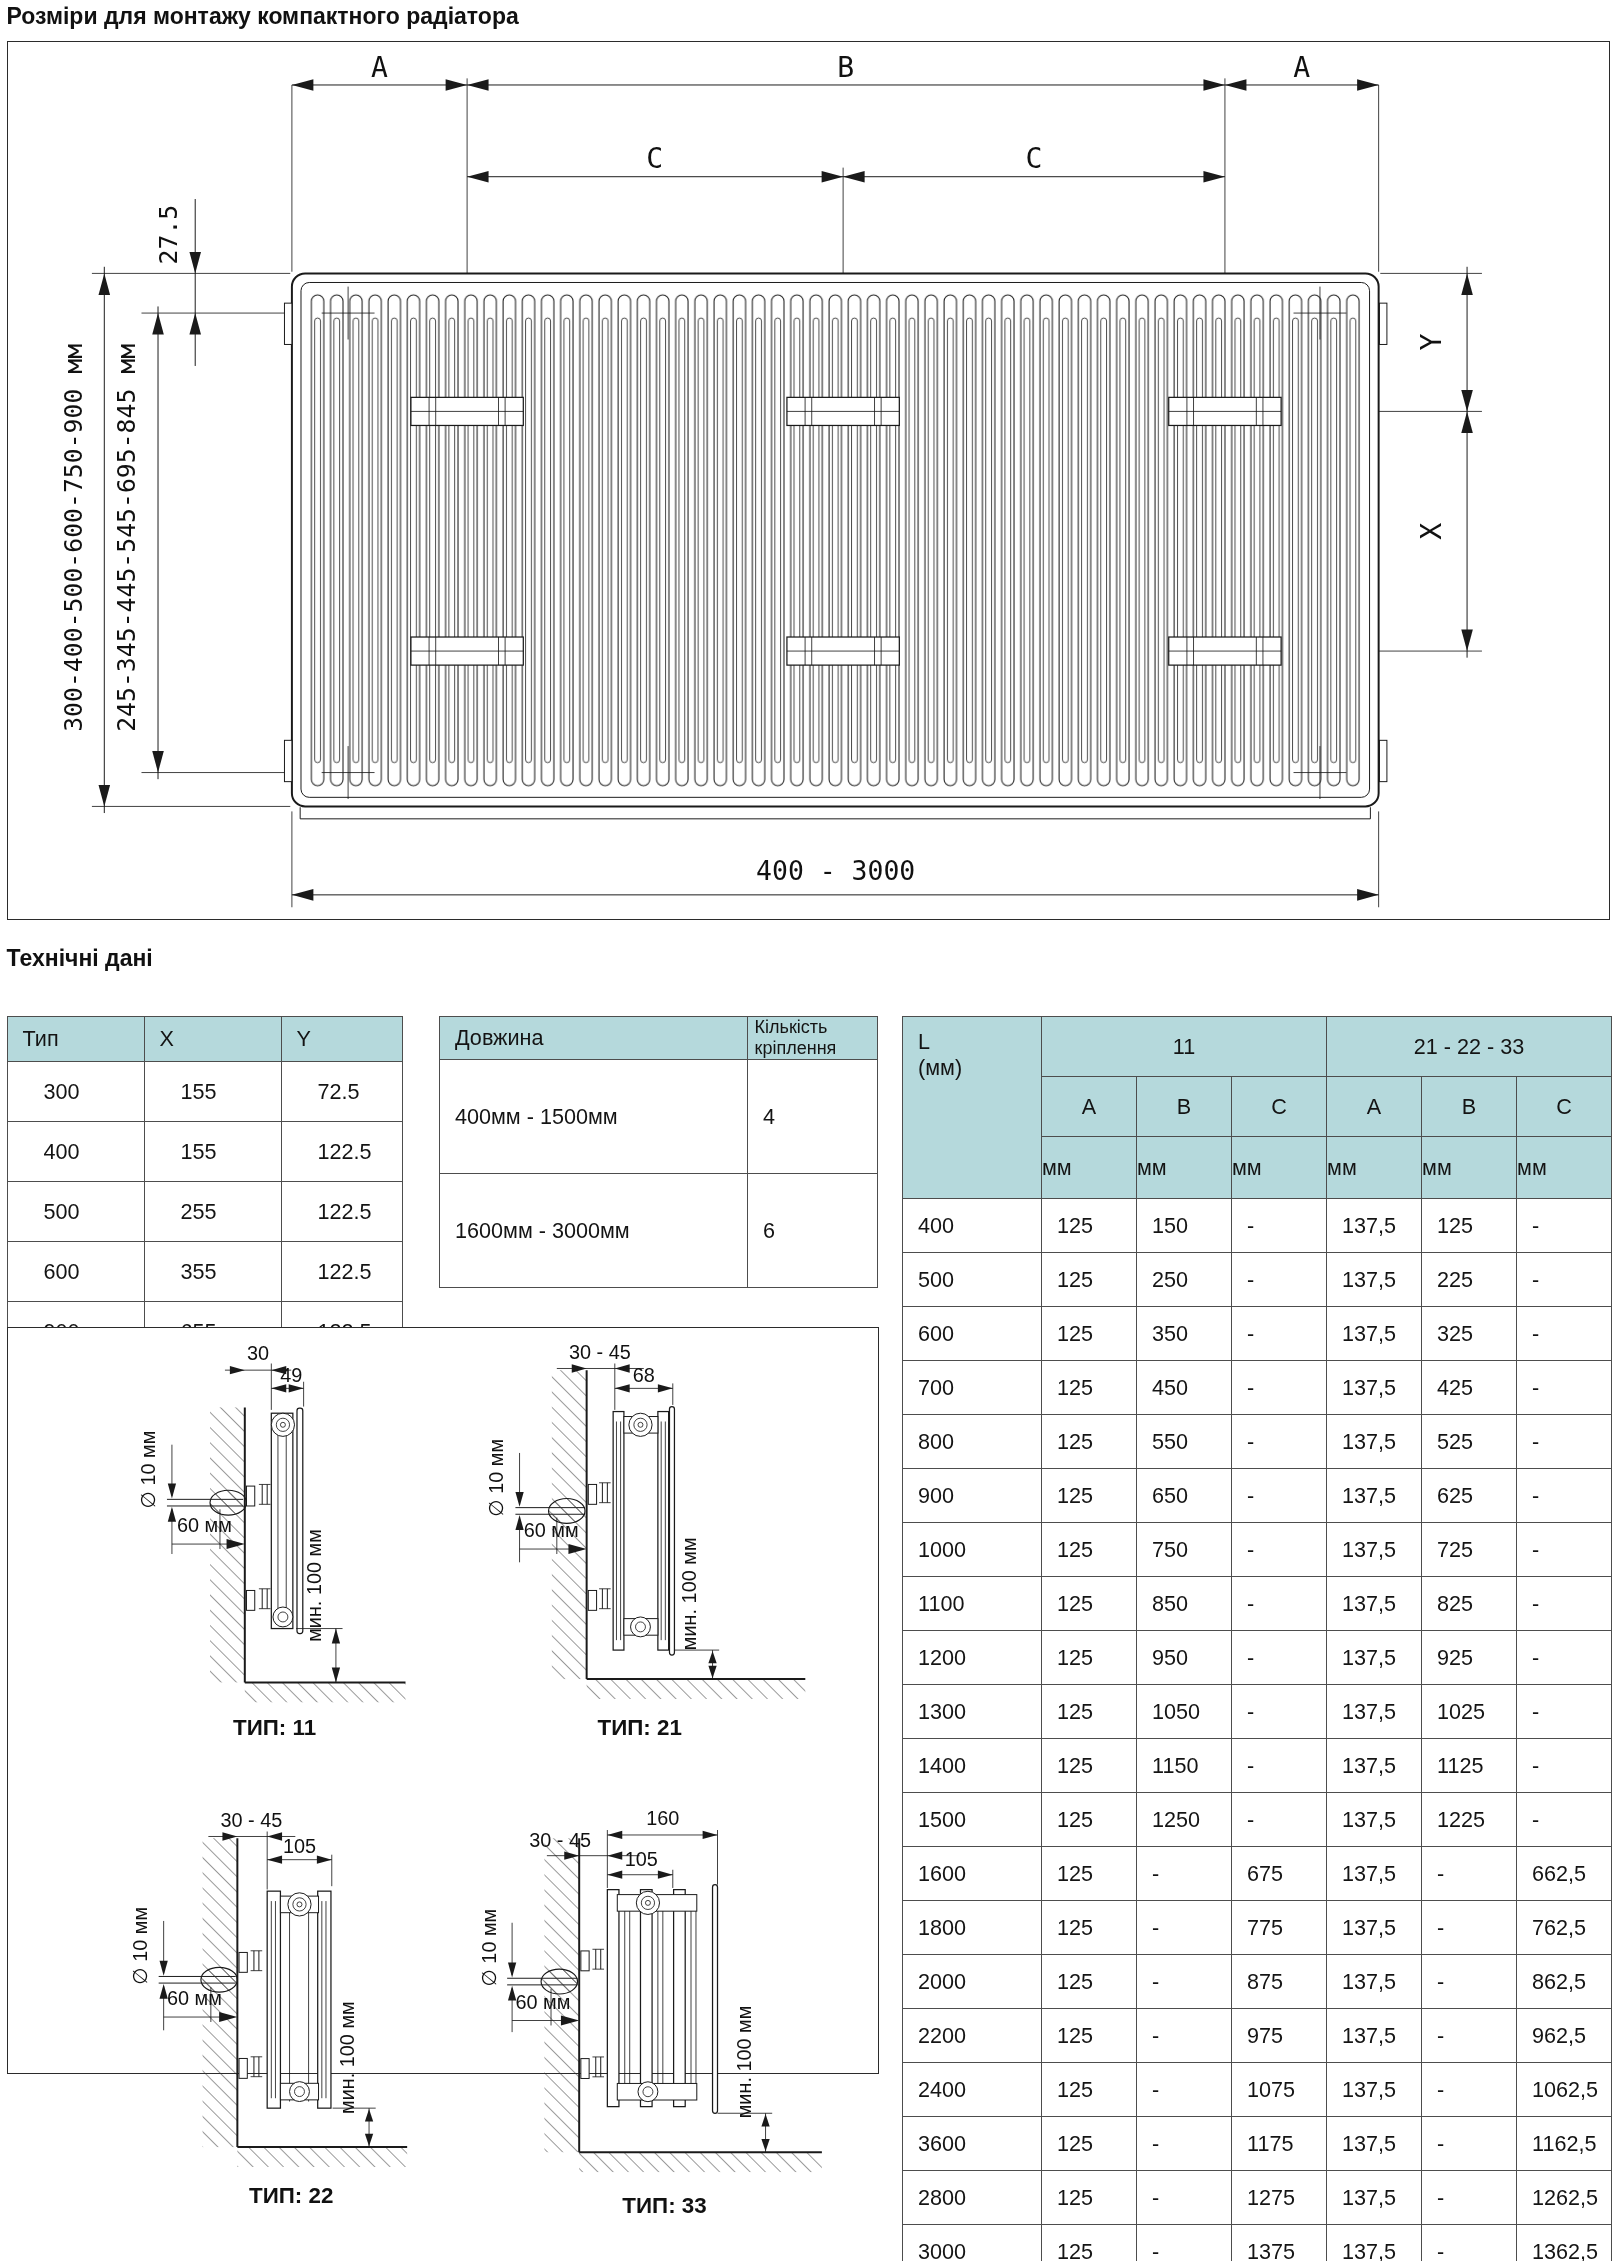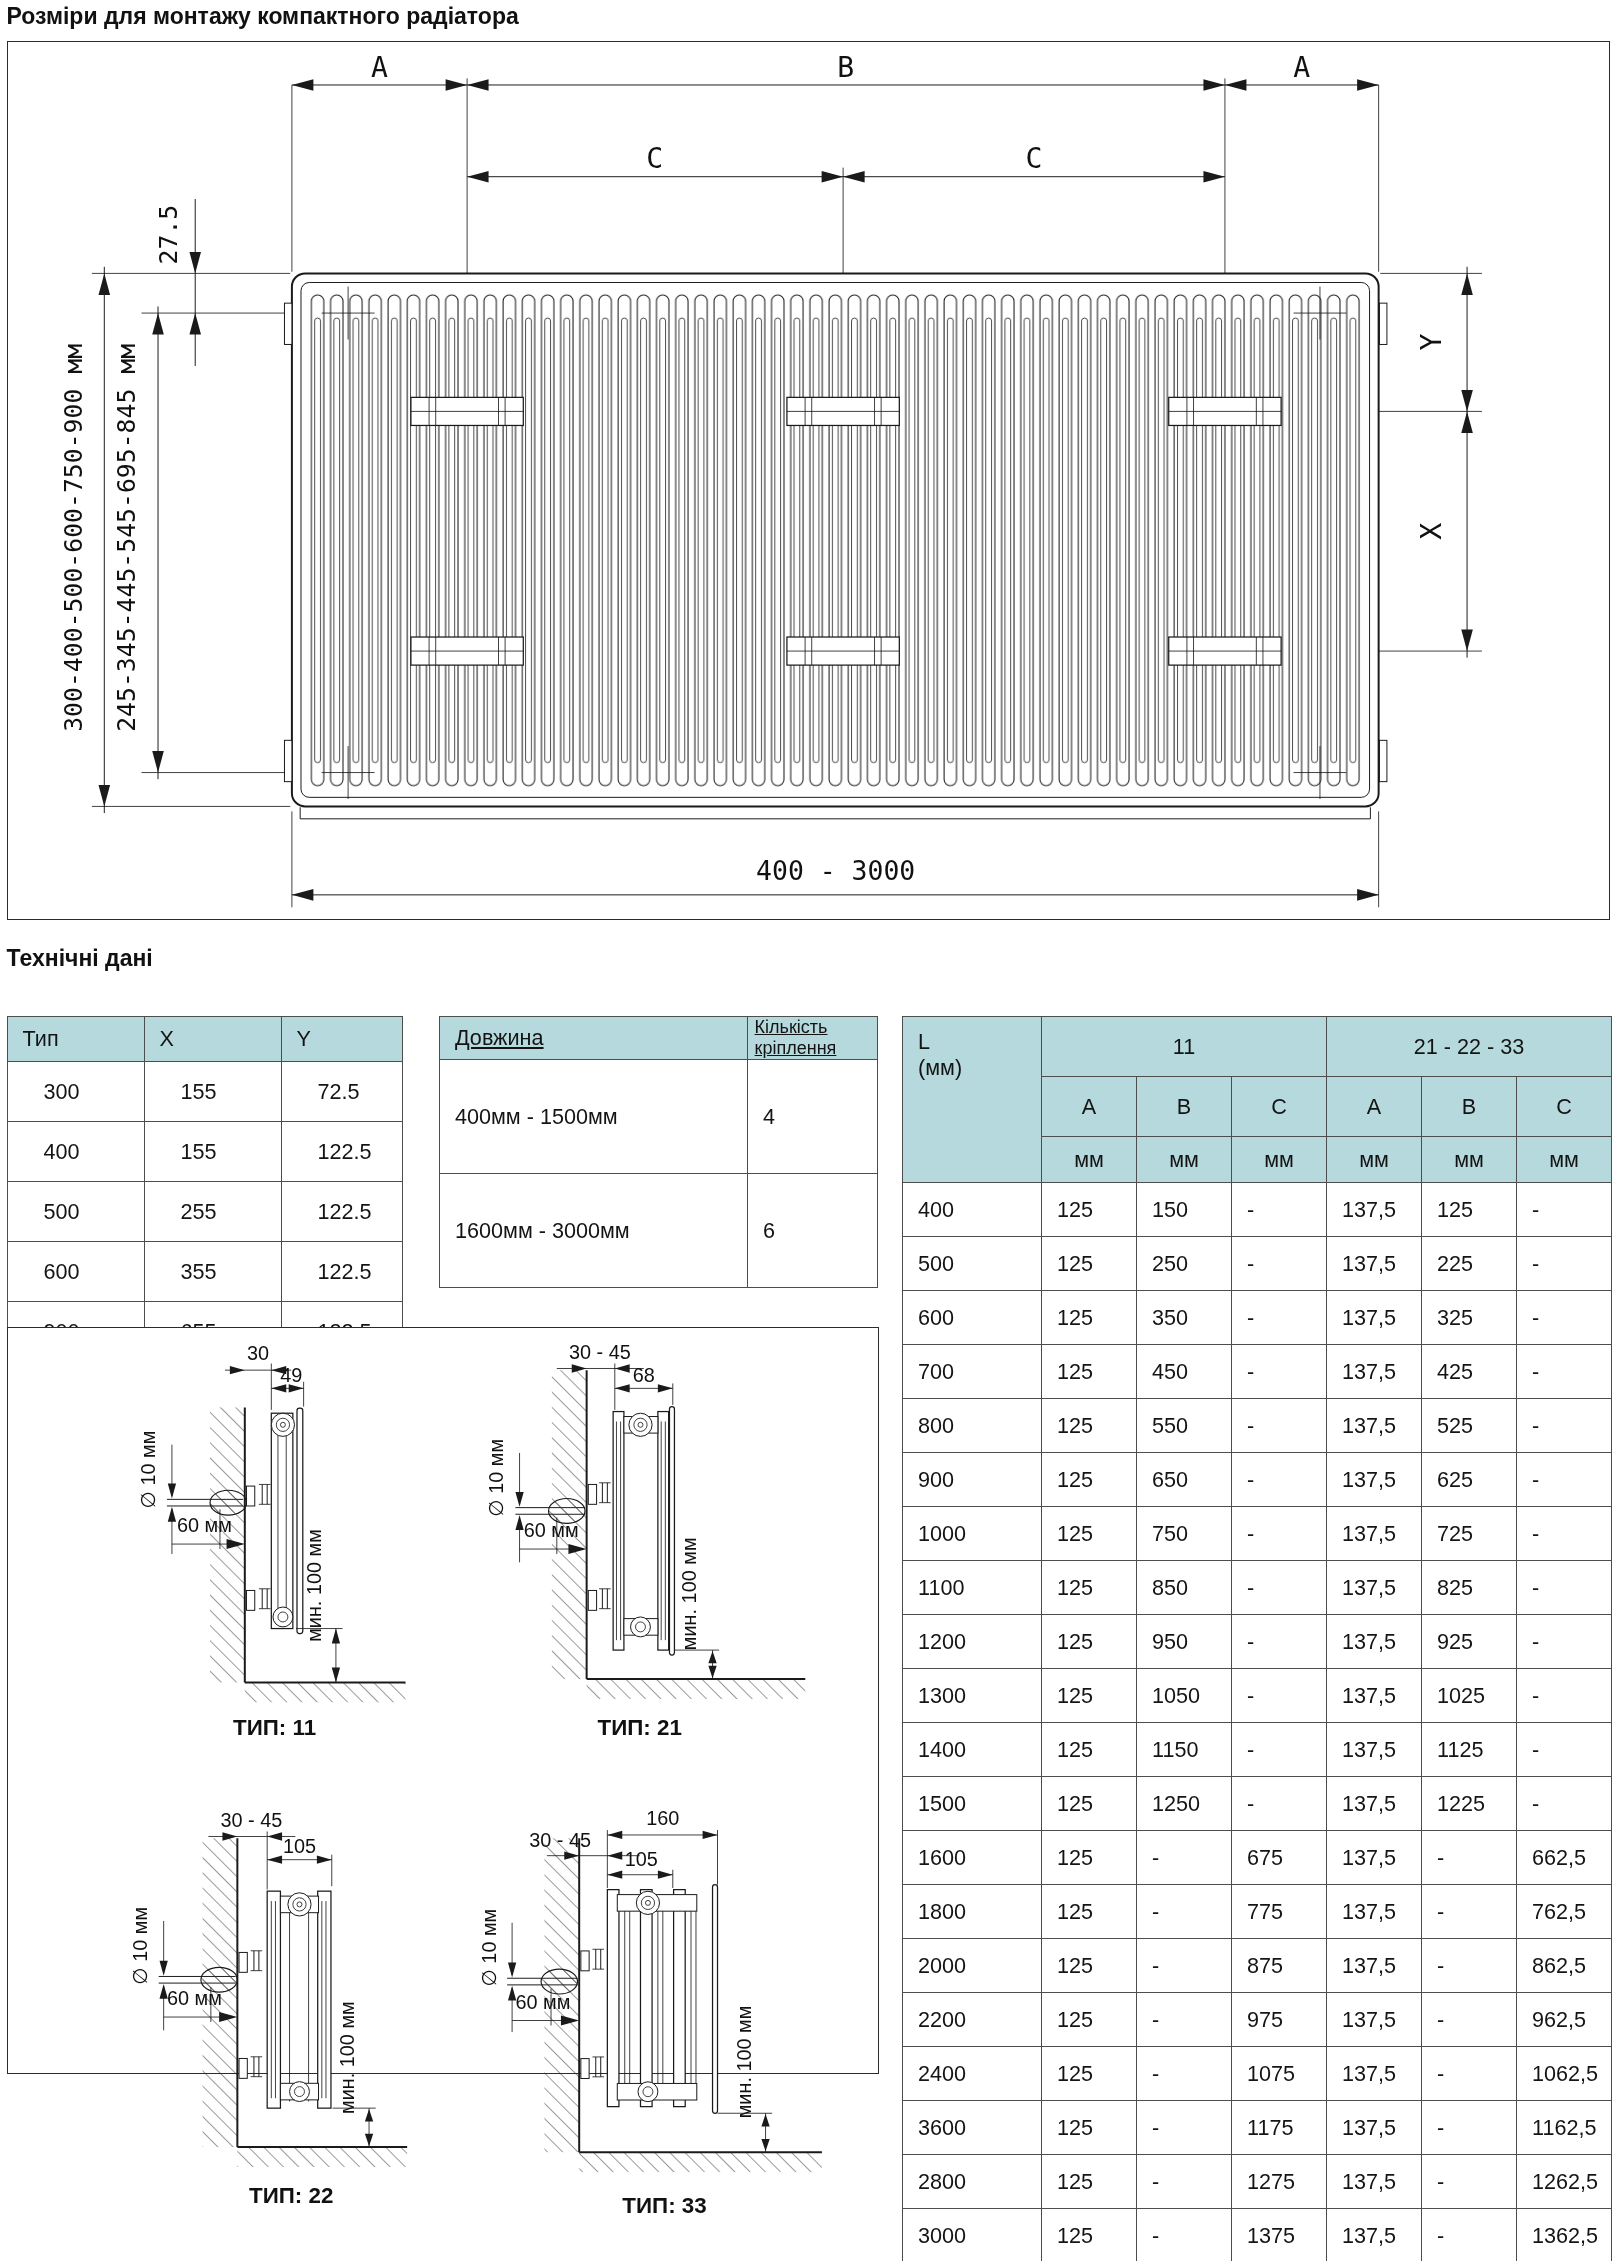--- a/index.html
+++ b/index.html
@@ -6,26 +6,26 @@
   html,body{margin:0;padding:0;background:#fff;}
   body{width:1618px;height:2261px;position:relative;font-family:"Liberation Sans",sans-serif;color:var(--ink);overflow:hidden;}
   .abs{position:absolute;}
   .h-title{font-size:23px;font-weight:600;color:#111;text-align:center;}
   .frame{border:1.7px solid #2b2b2b;background:#fff;box-sizing:border-box;}
   
   table{border-collapse:collapse;table-layout:fixed;background:#fff;}
   th,td{border:1.2px solid var(--grid);font-weight:400;text-align:left;padding:0 0 0 15px;font-size:21.6px;color:#141414;box-sizing:border-box;}
   thead th{background:var(--teal);}
   #t1{width:395px;}  #t1 th{height:45px;} #t1 td{height:60px;padding-left:36px;}
-  #t2{width:438px;}  #t2 th{height:42px;text-decoration:underline;} #t2 td{height:114px;}
+  #t2{width:438px;}  #t2 th{height:42px;} #t2 td{height:114px;}
   #t2 th.small{font-size:18px;padding-left:6.6px;}
   #t3{width:709px;}
   #t3 thead tr.r1 th{height:60px;}
   #t3 thead tr.r2 th{height:60px;text-align:center;padding:0;}
-  #t3 thead tr.r3 th{height:46px;text-align:center;padding:0;}
+  #t3 thead tr.r3 th{height:62px;padding:0;}
   #t3 thead th.lcol{vertical-align:top;padding-top:11.6px;}
   #t3 thead th.grp{text-align:center;padding:0;}
   #t3 tbody td{height:54px;}
   
   .ln{stroke:#1a1a1a;stroke-width:1.2;fill:none;}
   .thin{stroke:#1a1a1a;stroke-width:1;fill:none;}
   .bold{stroke:#1a1a1a;stroke-width:2.4;fill:none;}
   .mid{stroke:#1a1a1a;stroke-width:1.5;fill:none;}
   .arr{fill:#1a1a1a;stroke:none;}
   .wfill{fill:#fff;}

